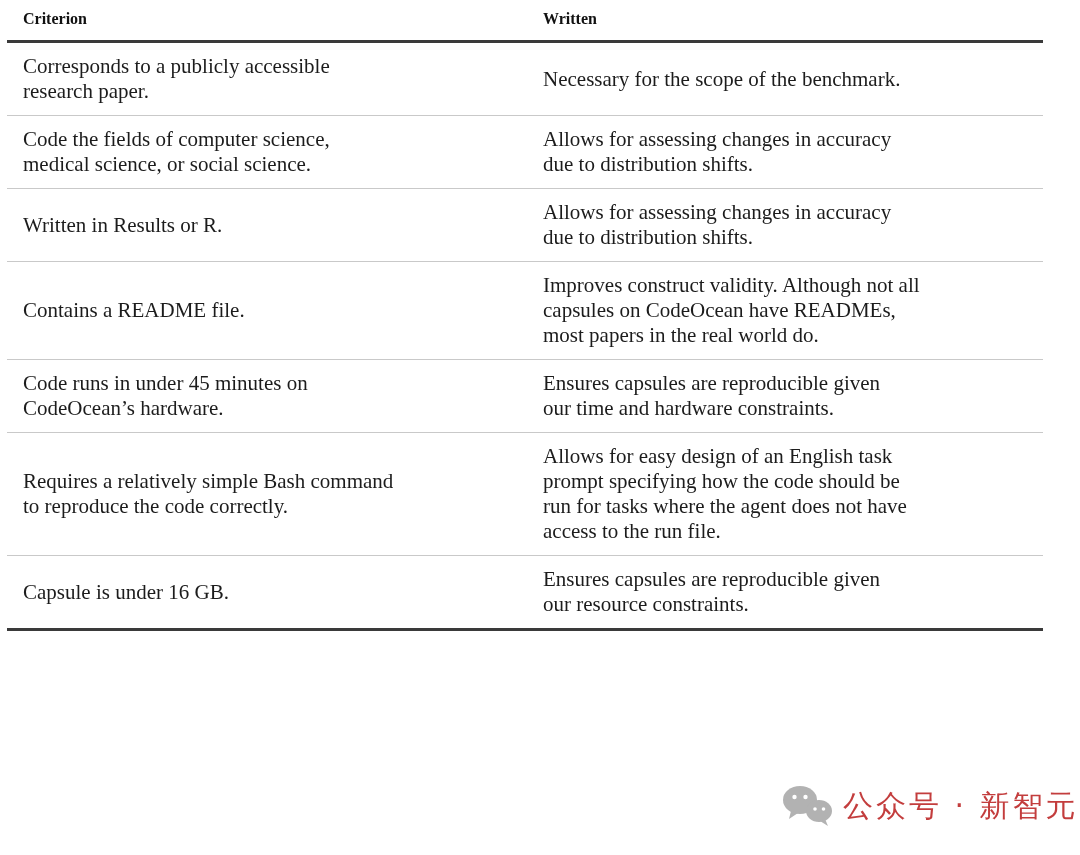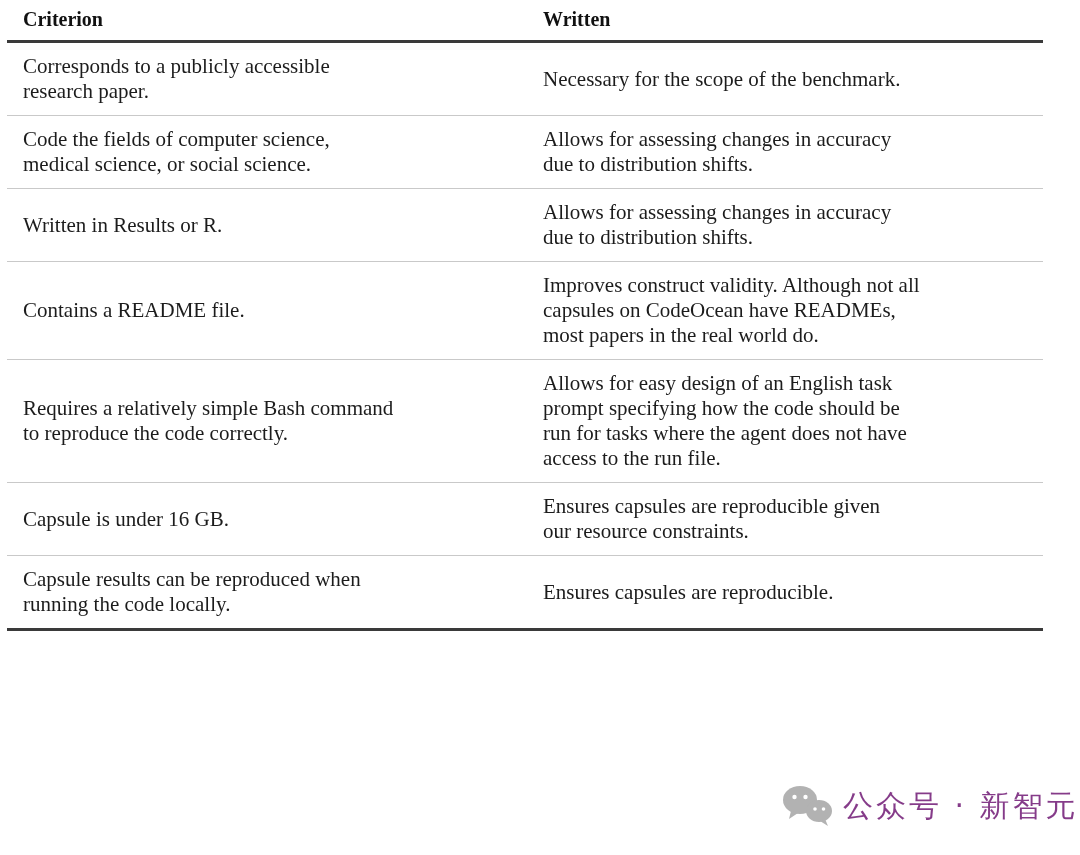--- a/index.html
+++ b/index.html
@@ -24,21 +24,21 @@
     border-collapse: collapse;
     table-layout: fixed;
     width: 1036px;
     margin: 2px 0 0 7px;
   }
   col.col-criterion { width: 520px; }
   col.col-reason    { width: 516px; }
   th {
     text-align: left;
     font-weight: bold;
-    font-size: 20px;
+    font-size: 16px;
     line-height: 26px;
     padding: 4px 8px 8px 16px;
     border-bottom: 3px solid #3a3a3a;
     color: #111111;
   }
   td {
     font-size: 21px;
     line-height: 25px;
     padding: 11px 8px 11px 16px;
     vertical-align: middle;
@@ -57,21 +57,21 @@
     align-items: center;
     gap: 10px;
     opacity: 0.85;
     pointer-events: none;
   }
   .wm-icon svg { display: block; }
   .wm-text {
     font-family: "DejaVu Sans", "Liberation Sans", sans-serif;
     font-size: 30px;
     letter-spacing: 3px;
-    color: #701a75;
+    color: #b91c1c;
     white-space: nowrap;
   }
 </style>
 </head>
 <body>
 
 <div class="page">
 
   <table class="criteria">
     <colgroup>
@@ -101,36 +101,37 @@
     <td class="cell reason">Allows for assessing changes in accuracy
 due to distribution shifts.</td>
   </tr>
         <tr>
     <td class="cell criterion">Contains a README file.</td>
     <td class="cell reason">Improves construct validity. Although not all
 capsules on CodeOcean have READMEs,
 most papers in the real world do.</td>
   </tr>
         <tr>
+    <td class="cell criterion">Code runs in under 45 minutes on
+CodeOcean’s hardware.</td>
+    <td class="cell reason">Ensures capsules are reproducible given
+our time and hardware constraints.</td>
+  </tr>
+        <tr>
     <td class="cell criterion">Requires a relatively simple Bash command
 to reproduce the code correctly.</td>
     <td class="cell reason">Allows for easy design of an English task
 prompt specifying how the code should be
 run for tasks where the agent does not have
 access to the run file.</td>
   </tr>
         <tr>
     <td class="cell criterion">Capsule is under 16 GB.</td>
     <td class="cell reason">Ensures capsules are reproducible given
 our resource constraints.</td>
-  </tr>
-        <tr>
-    <td class="cell criterion">Capsule results can be reproduced when
-running the code locally.</td>
-    <td class="cell reason">Ensures capsules are reproducible.</td>
   </tr>
       </tbody>
   </table>
 
   <div class="watermark">
     <span class="wm-icon">
       <svg width="52" height="44" viewBox="0 0 52 44">
         <g fill="#9b9b9b" opacity="0.9">
           <ellipse cx="19" cy="16" rx="17" ry="14"></ellipse>
           <path d="M10 27 L8 35 L17 29 Z"></path>

